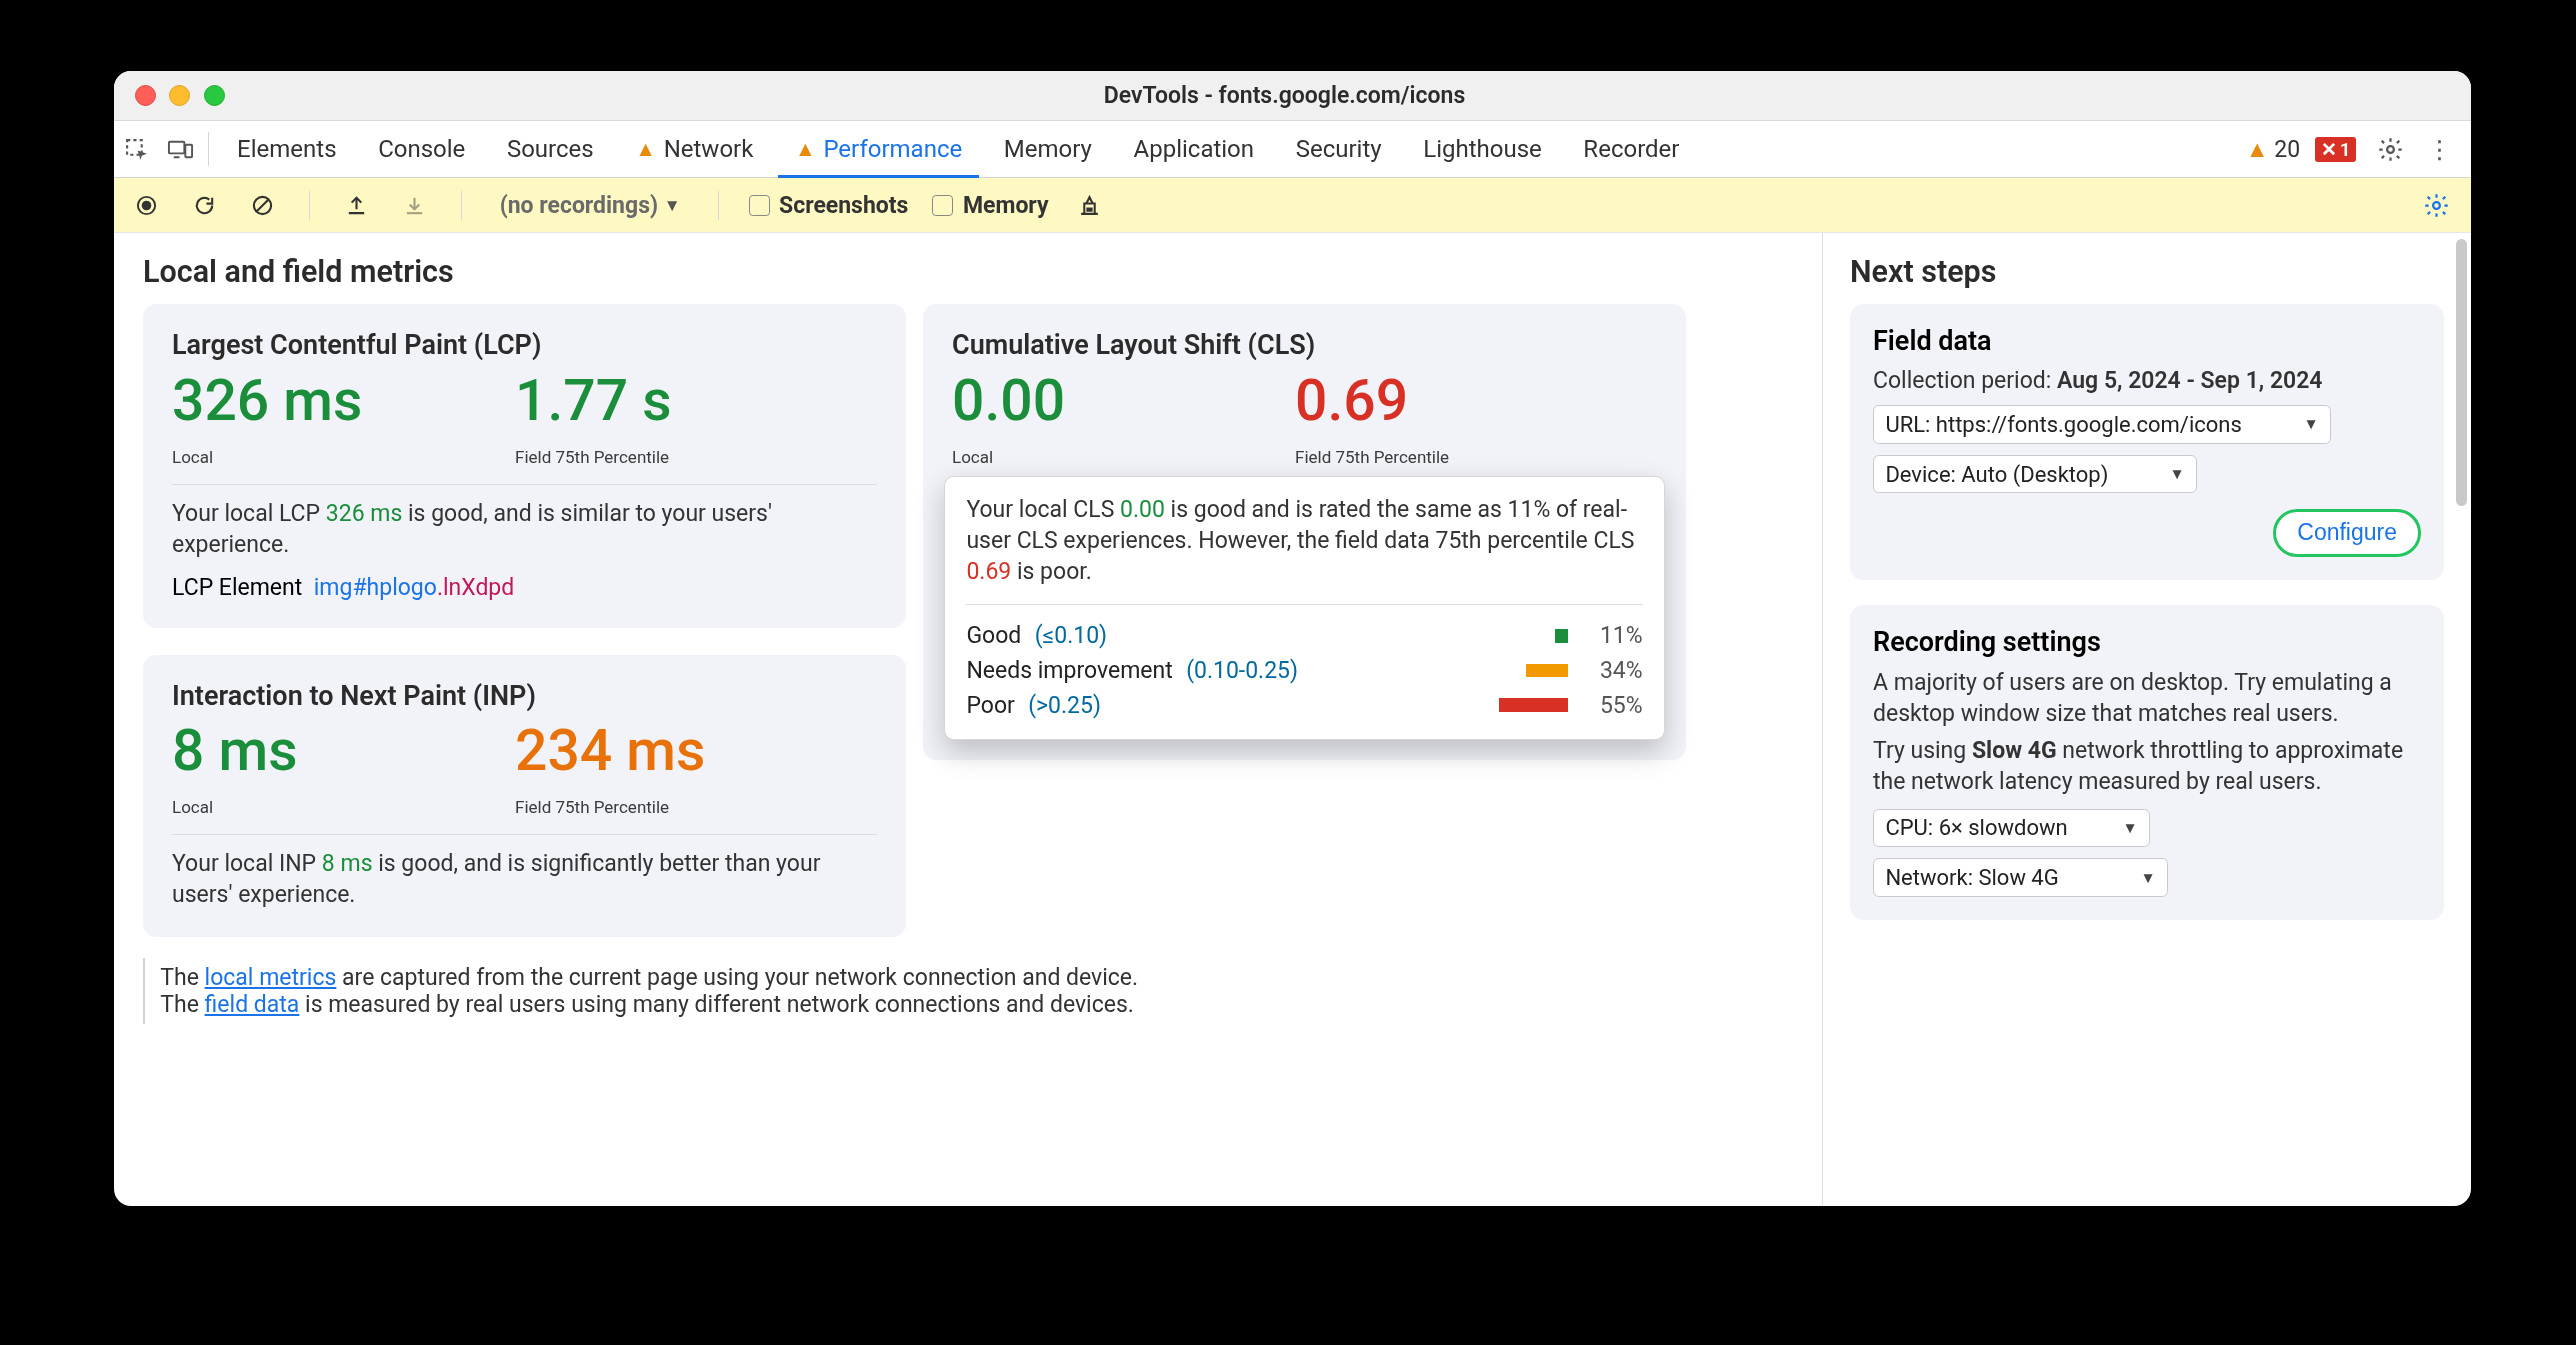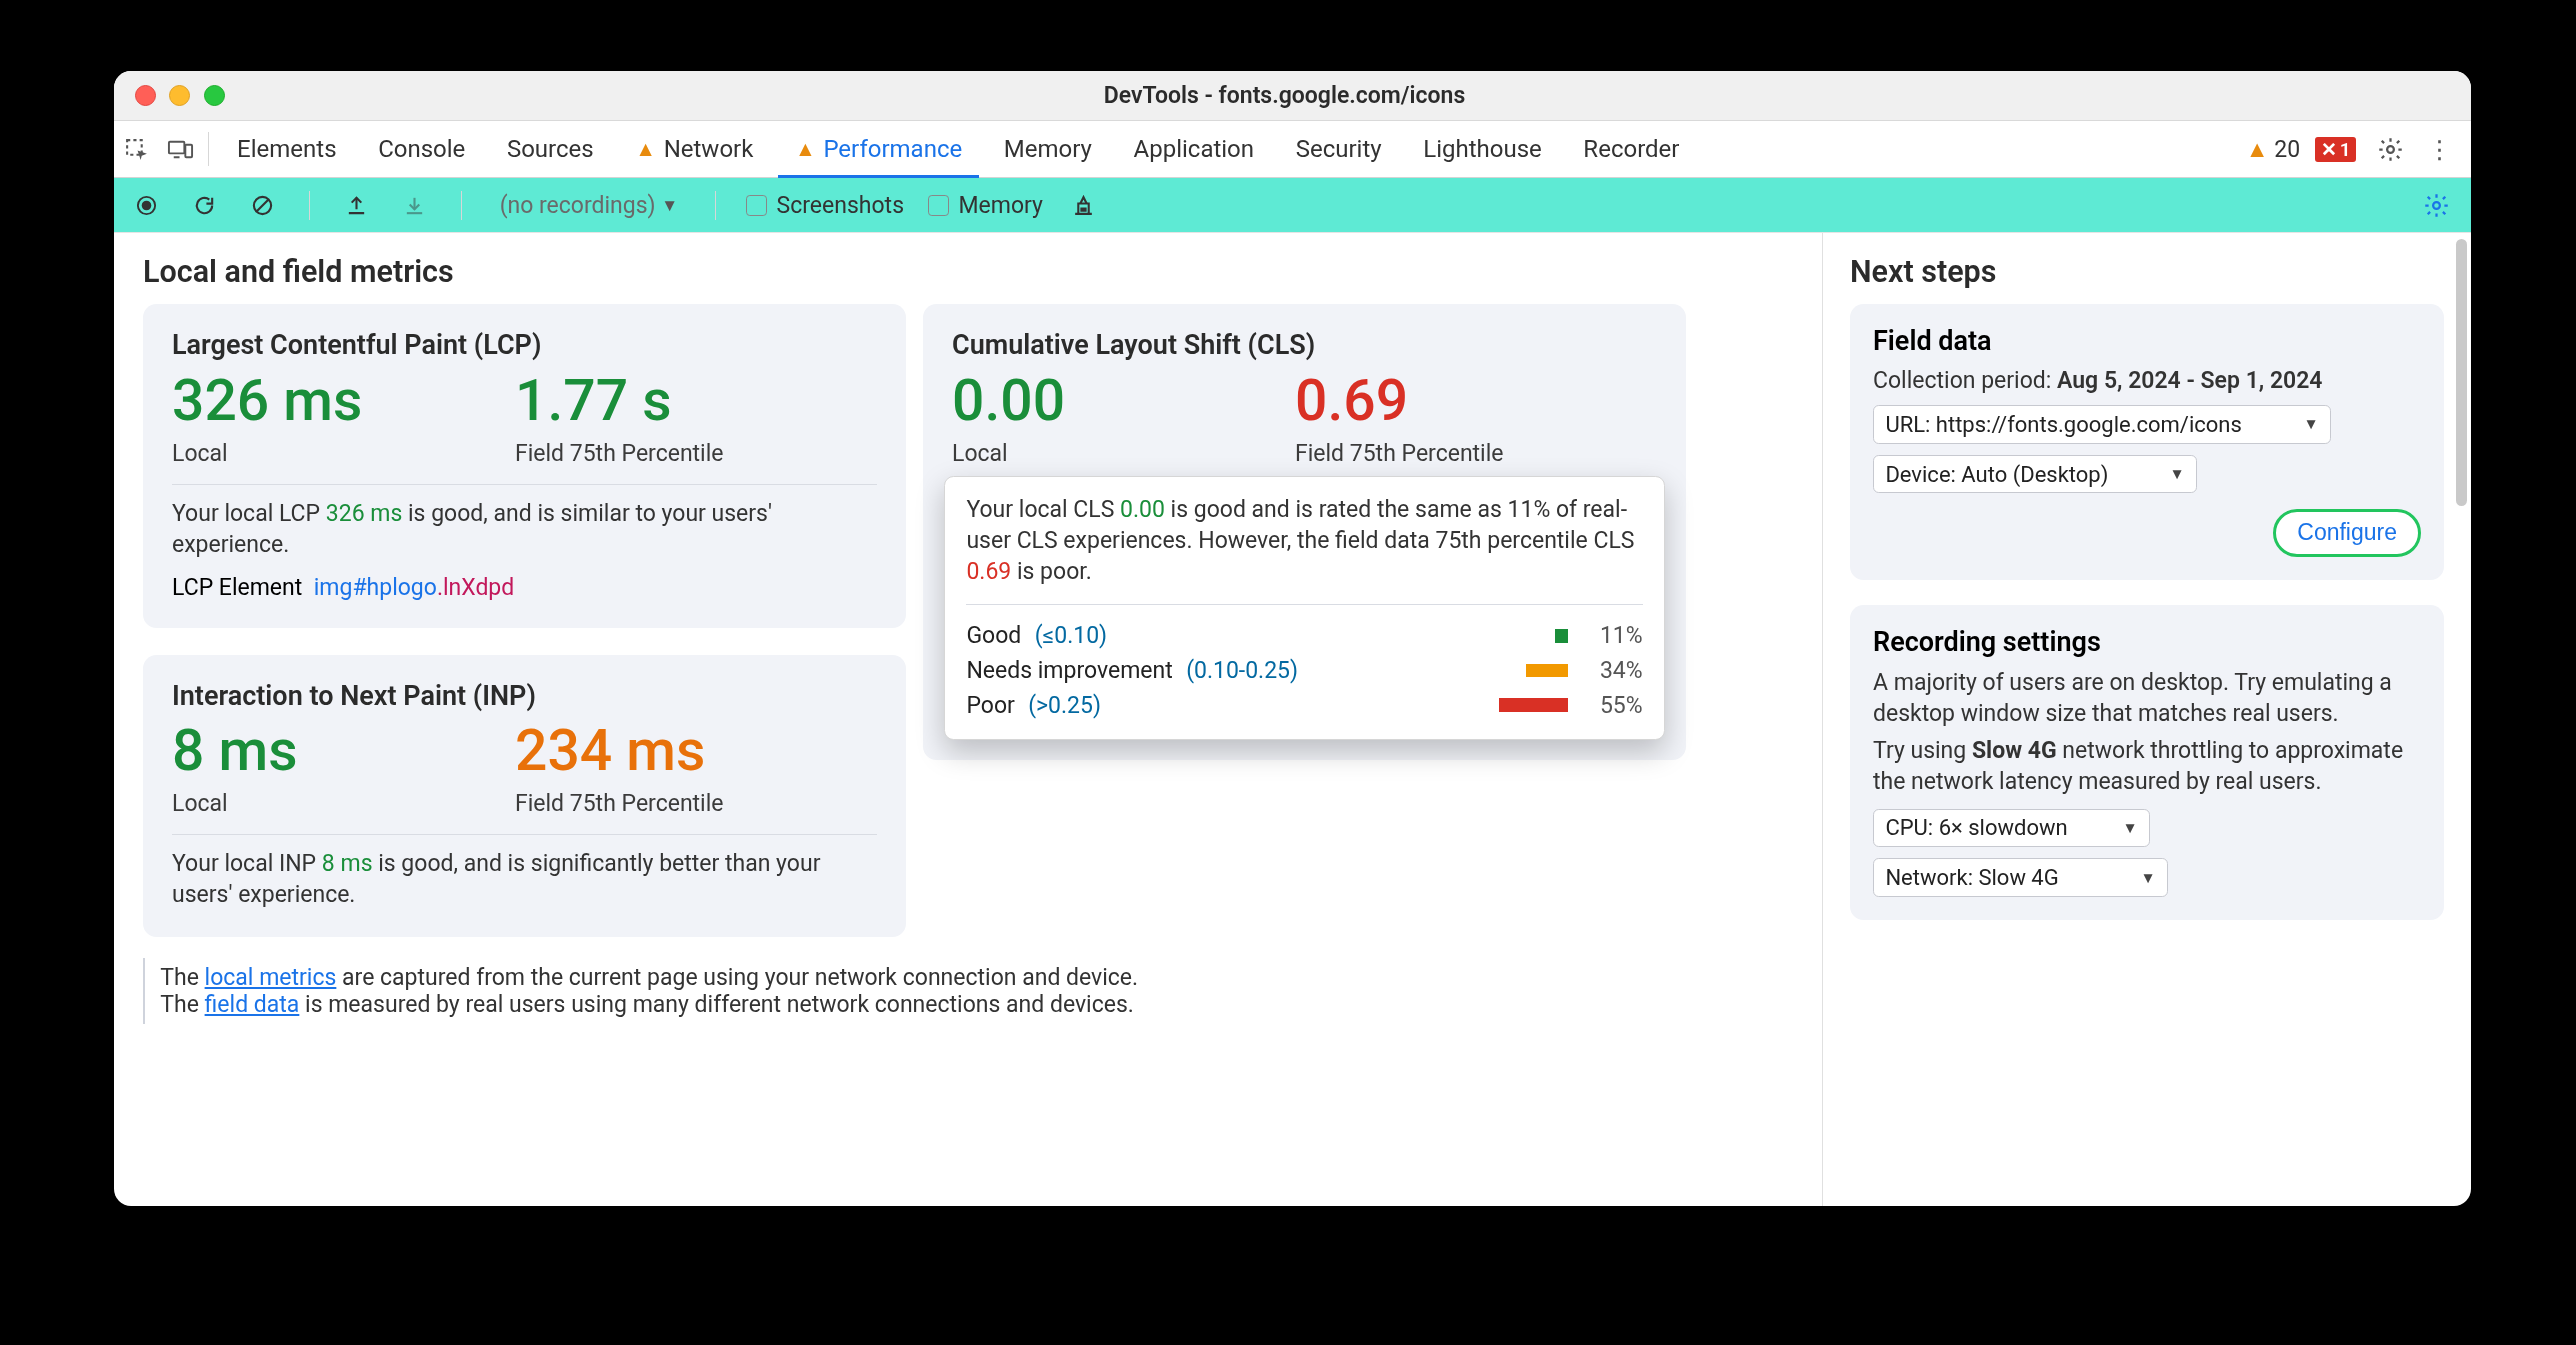--- a/index.html
+++ b/index.html
@@ -40,22 +40,22 @@
   .tab.active { color: #1a73e8; border-bottom-color: #1a73e8; }
   .tab .warn { color: #e88b0d; font-size: 21px; }
   .right-status { display: flex; align-items: center; gap: 15.3px; padding: 0 17px; font-size: 23px; color: #333; }
   .badge-err { background: #d93025; color: #fff; font-size: 19px; padding: 1px 5.7px; border-radius: 2.9px; display: inline-flex; align-items: center; gap: 2.9px; font-weight: 600; }
   .badge-warn { color:#333; display:inline-flex; align-items:center; gap:5.7px; }
   .badge-warn .tri { color:#e88b0d; }
   .gear-btn { width:38px; height:38px; display:flex; align-items:center; justify-content:center; cursor:pointer; color:#555; }
   .kebab { width:29px; display:flex; align-items:center; justify-content:center; cursor:pointer; color:#555; font-size:25px; }
   
   .toolbar {
-    height: 55px; border-bottom: 1px solid #e5e5e5; background: #5eead4;
-    display: flex; align-items: center; padding: 0 15.3px; gap: 24px; color: #555;
+    height: 55px; border-bottom: 1px solid #e5e5e5; background: #fef9c3;
+    display: flex; align-items: center; padding: 0 15.3px; gap: 24px; color: #555; font-weight: bold;
   }
   .tb-btn { width: 34px; height: 34px; display:flex; align-items:center; justify-content:center; cursor:pointer; color:#444; }
   .tb-sep { width:1px; height:29px; background:#d7d7d7; margin: 0 5.7px; }
   .tb-select {
     display:flex; align-items:center; gap:5.7px; color:#6a6a6a; font-size:23px; cursor:pointer; padding:0 7.6px;
   }
   .tb-select .caret { font-size:17px; color:#555; }
   .chk { width:21px; height:21px; border:1.9px solid #888; border-radius:3.8px; display:inline-block; }
   .tb-label { font-size:23px; color:#333; }
   .tb-right { margin-left:auto; display:flex; align-items:center; gap:9.5px; }
@@ -68,21 +68,21 @@
   .scrollthumb { position:absolute; right:1.9px; top:3.8px; width:11.4px; height:267px; background:#c9c9c9; border-radius:5.7px; }
   h2.section { font-size:30.5px; font-weight:600; color:#2b2b2b; margin-bottom:15.3px; }
   .cards { display:flex; gap:17px; align-items:flex-start; flex-wrap:wrap; }
   .card {
     width: 763px; background:#f1f3f8; border-radius:13.4px; padding: 25px 29px 27px;
   }
   .card h3 { font-size:27px; font-weight:600; color:#2b2b2b; margin-bottom:9.5px; }
   .metrics-row { display:flex; gap:38px; }
   .metric { min-width: 305px; }
   .metric .val { font-size:57px; font-weight:500; line-height:1.05; }
-  .metric .lbl { font-size:23px; color:#3b3b3b; margin-top:9px; }
+  .metric .lbl { font-size:17px; color:#3b3b3b; margin-top:16px; }
   .green { color:#1a8e3a; }
   .orange { color:#e8710a; }
   .red { color:#d93025; }
   .divider { height:1px; background:#d9dce3; margin:17px 0 13.4px; }
   .desc { font-size:23px; color:#333; line-height:1.35; }
   .desc .em-g { color:#1a8e3a; }
   .desc .em-r { color:#d93025; }
   .lcp-el { margin-top:13.4px; font-size:23px; }
   .lcp-el .tag { color:#1a73e8; }
   .lcp-el .cls { color:#c2185b; }

